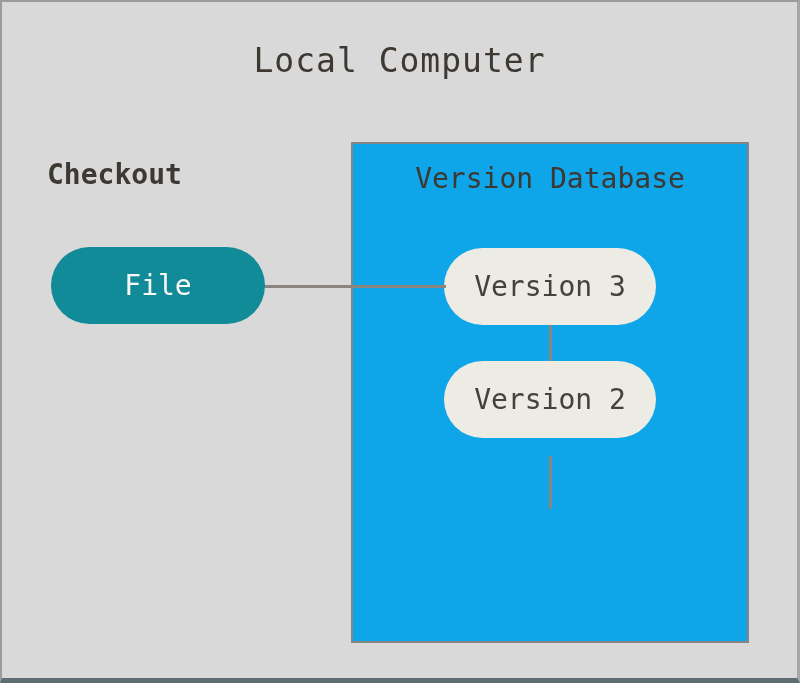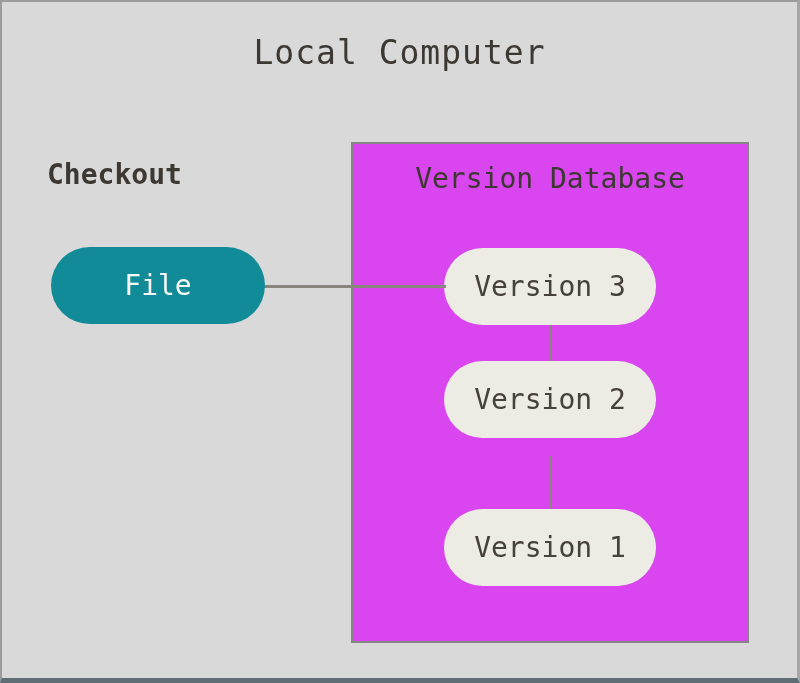--- a/index.html
+++ b/index.html
@@ -15,21 +15,21 @@
     background: #d9d9d9;
     border-top: 2px solid #9b9b9b;
     border-left: 2px solid #9b9b9b;
     border-right: 3px solid #a6a6a6;
     border-bottom: 5px solid #5e6e74;
     font-family: "DejaVu Sans Mono", "Liberation Mono", monospace;
     overflow: hidden;
   }
   .diagram-title {
     position: absolute;
-    top: 31px;
+    top: 39px;
     left: 0;
     width: 100%;
     text-align: center;
     font-size: 33px;
     letter-spacing: 1px;
     color: #3e3833;
     white-space: pre;
   }
   .checkout-label {
     position: absolute;
@@ -67,21 +67,21 @@
     background: #8a857f;
     z-index: 2;
   }
   .db-box {
     position: absolute;
     left: 349px;
     top: 140px;
     width: 398px;
     height: 501px;
     box-sizing: border-box;
-    background: #d946ef;
+    background: #0ea5e9;
     border: 2px solid #858585;
     z-index: 1;
   }
   .db-label {
     position: absolute;
     top: 18px;
     left: 0;
     width: 100%;
     text-align: center;
     font-size: 28px;
@@ -134,17 +134,16 @@
     <div class="db-label">Version Database</div>
 
     <div class="version-node v3">Version 3</div>
 
     <div class="v-connector c32"></div>
 
     <div class="version-node v2">Version 2</div>
 
     <div class="v-connector c21"></div>
 
-    <div class="version-node v1">Version 1</div>
 
   </div>
 
 </div>
 
 </body></html>

